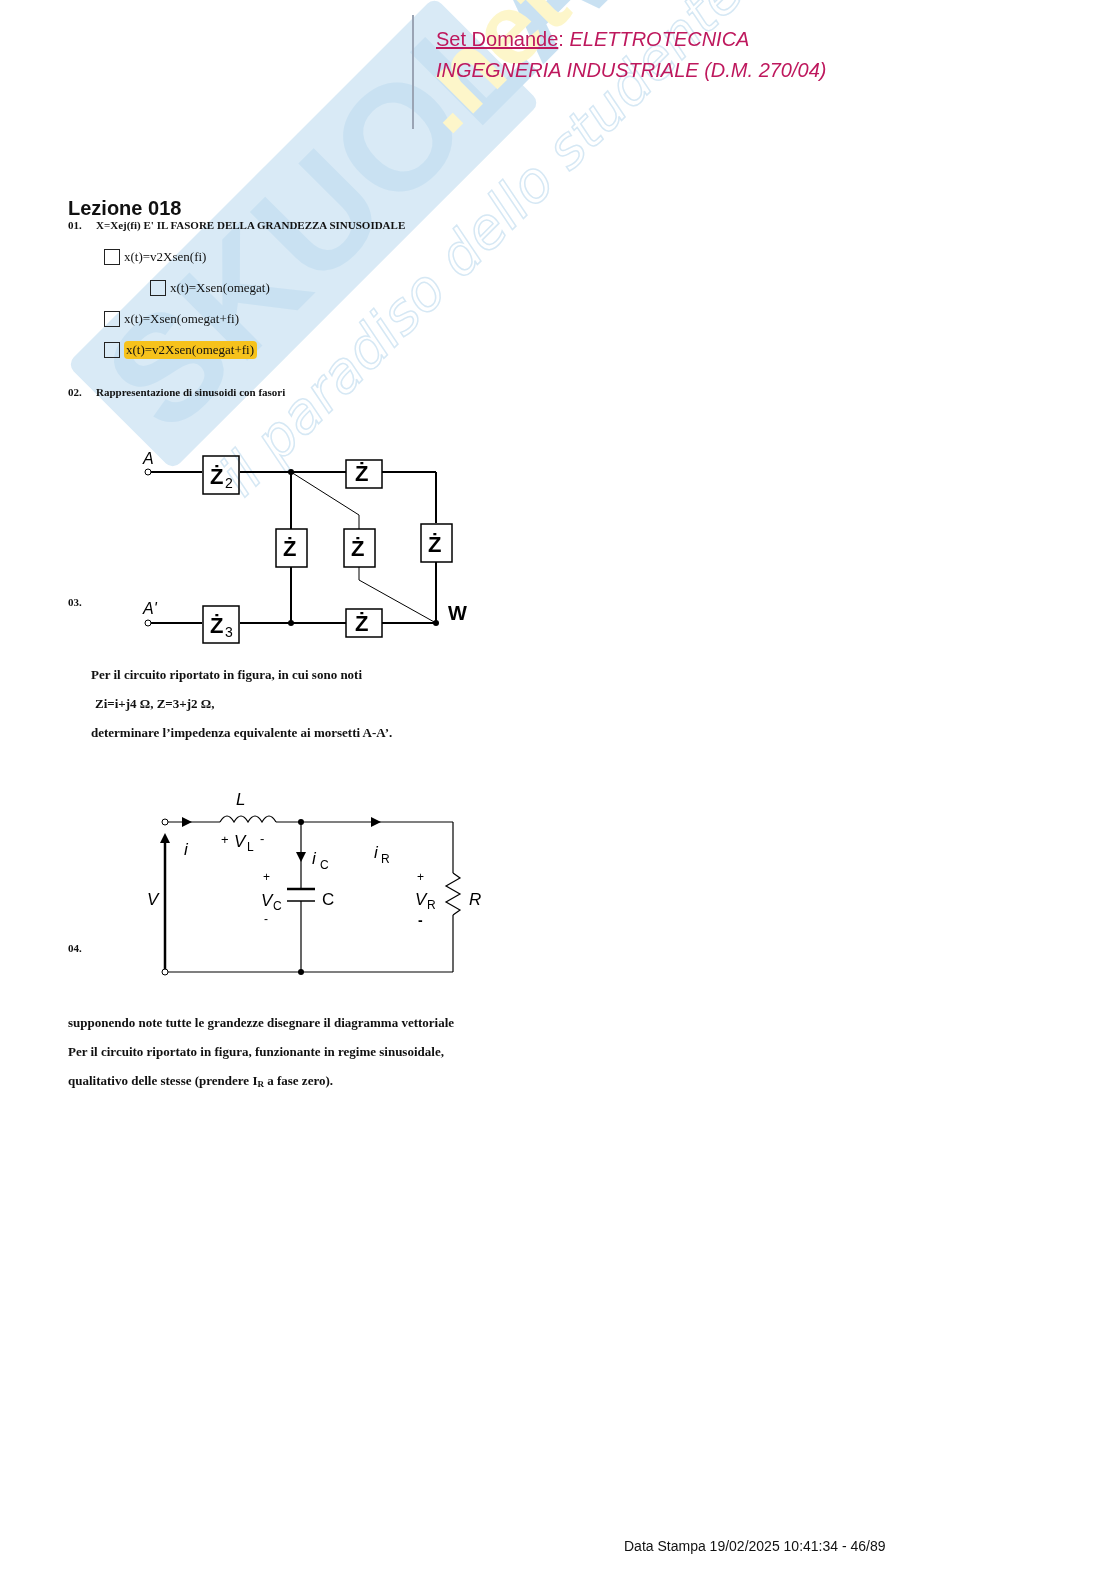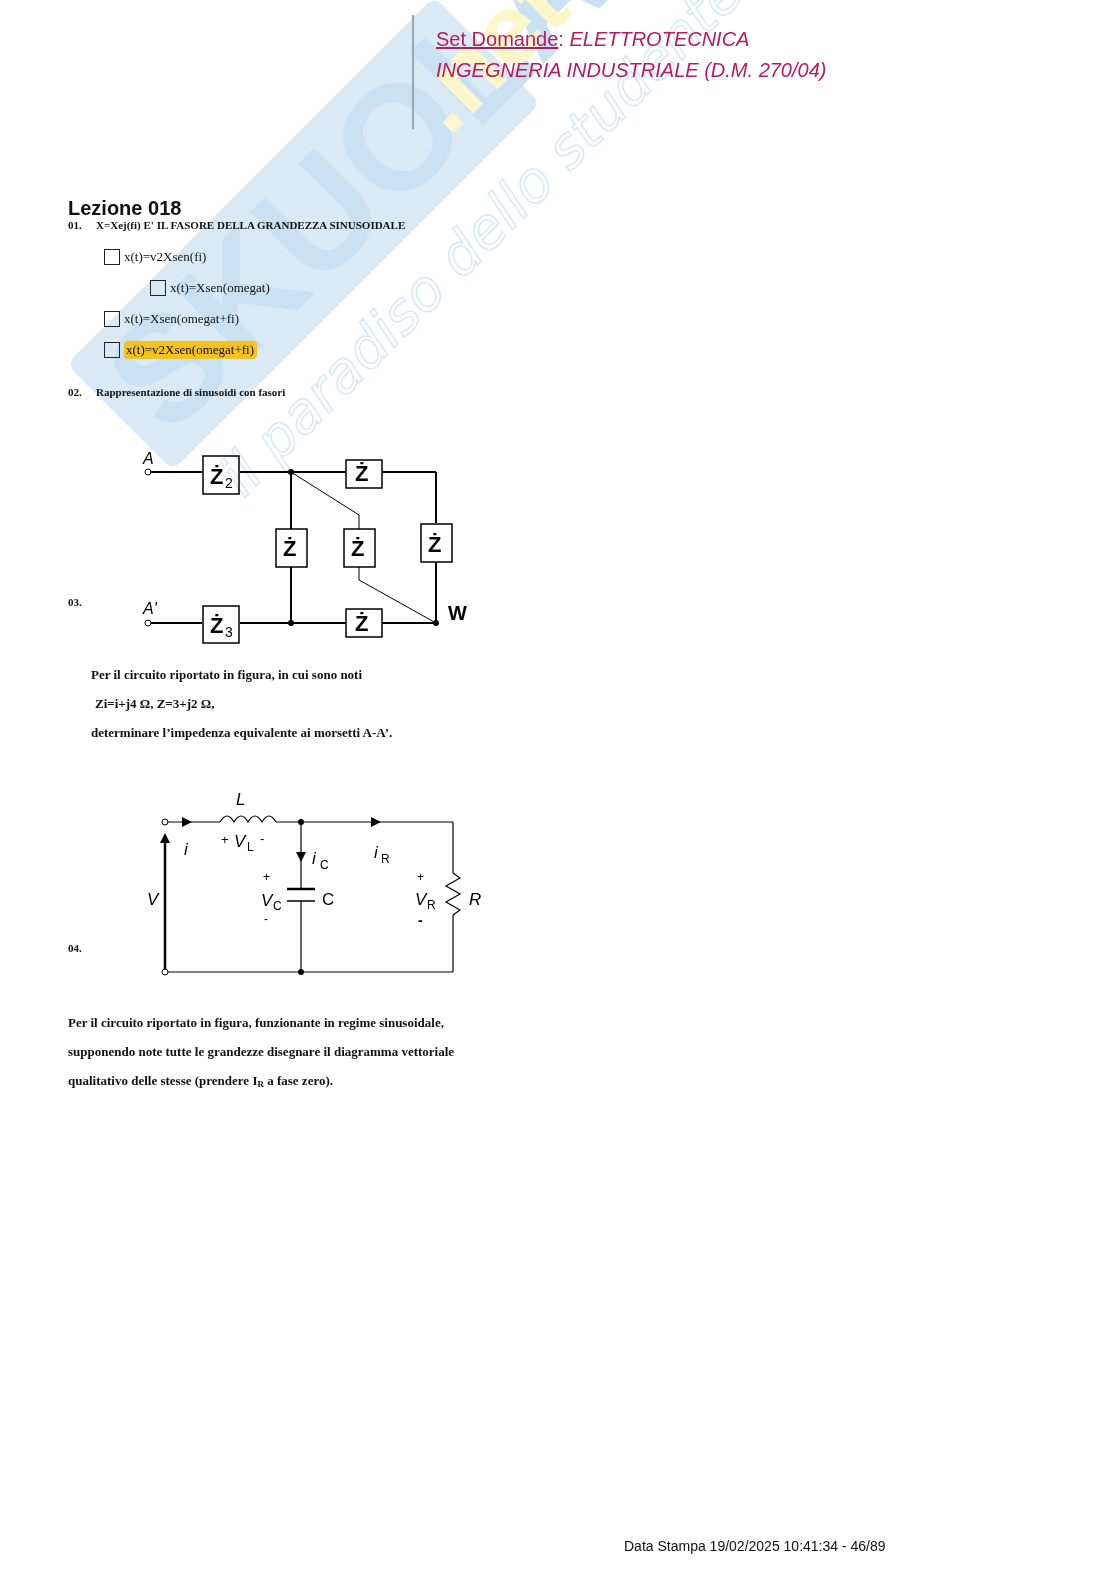--- a/index.html
+++ b/index.html
@@ -179,18 +179,18 @@
   <text x="124" y="138" font-size="12">-</text>
   <text x="182" y="120" font-size="17">C</text>
   <text x="277" y="96" font-size="12">+</text>
   <text x="275" y="120" font-size="17" font-style="italic">V</text>
   <text x="287" y="124" font-size="12">R</text>
   <text x="278" y="140" font-size="14" font-weight="bold">-</text>
   <text x="329" y="120" font-size="17" font-style="italic">R</text>
 </svg>
 
 <div class="qtext" style="top:1008px;">
+  <div>supponendo note tutte le grandezze disegnare il diagramma vettoriale</div>
   <div>Per il circuito riportato in figura, funzionante in regime sinusoidale,</div>
-  <div>supponendo note tutte le grandezze disegnare il diagramma vettoriale</div>
   <div><span>qualitativo delle stesse (prendere I</span><sub>R</sub><span> a fase zero).</span></div>
 </div>
 
 <div class="footer">Data Stampa 19/02/2025 10:41:34 - 46/89</div>
 
 </body></html>

